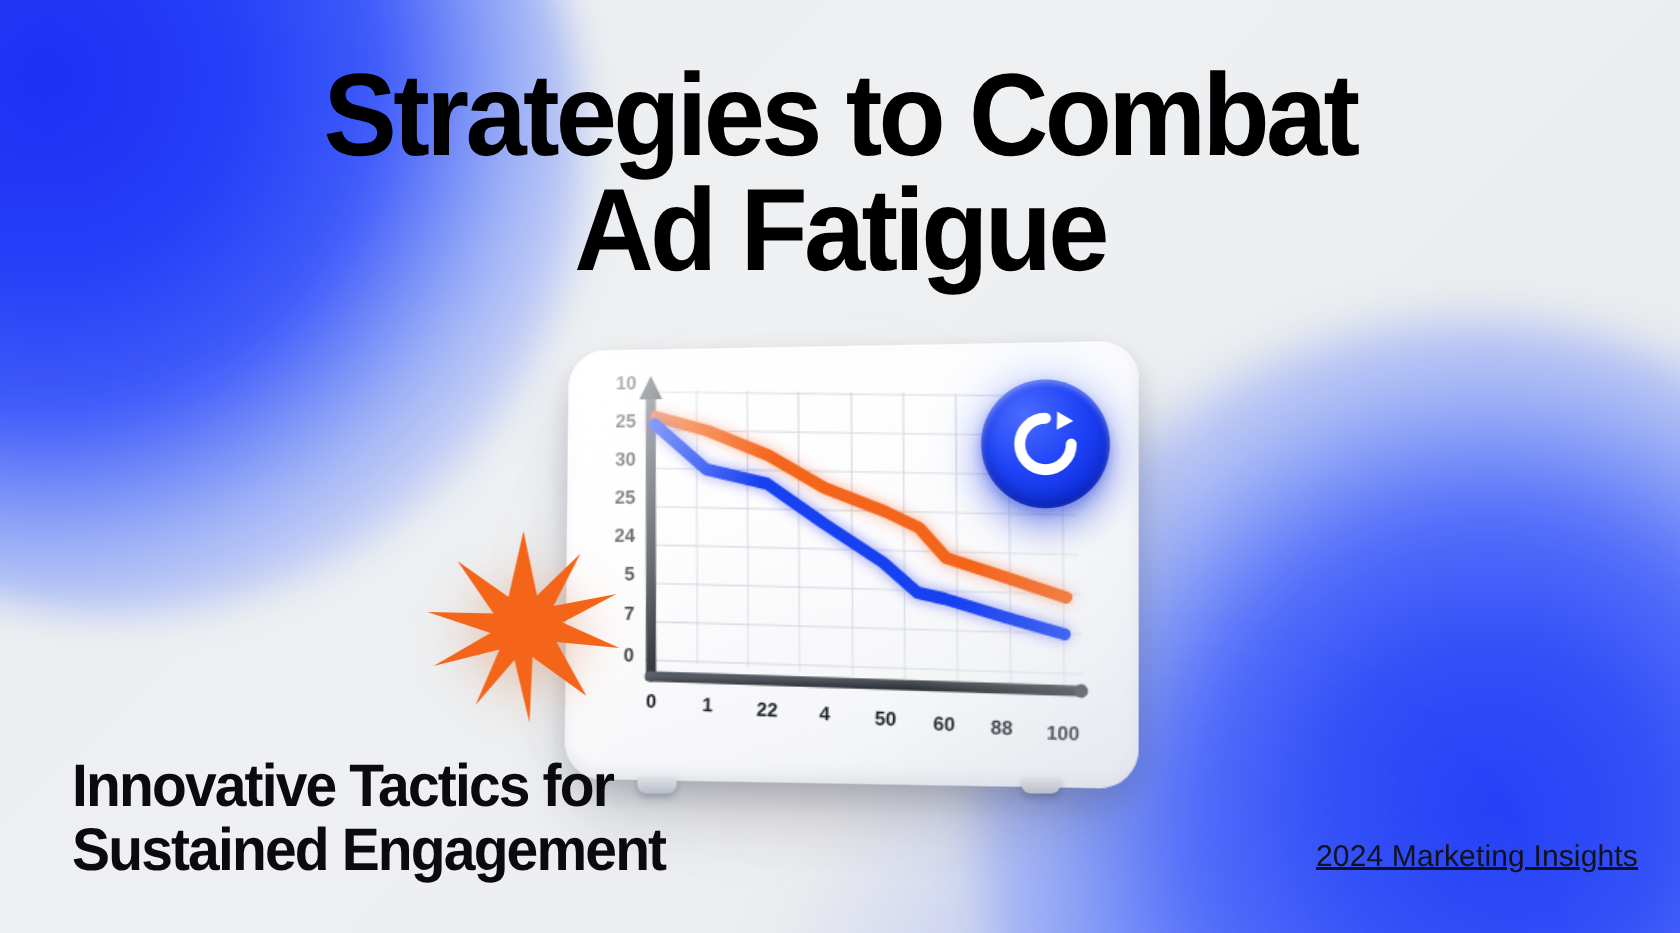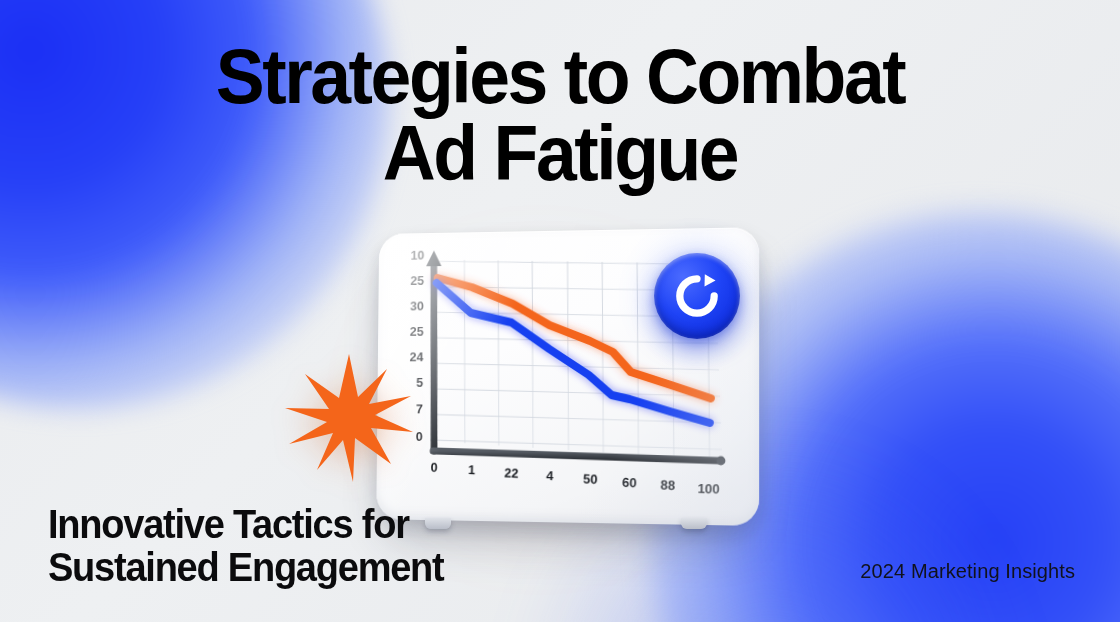--- a/index.html
+++ b/index.html
@@ -89,26 +89,27 @@
     letter-spacing:-1.3px;
     transform:scaleX(.95);
     transform-origin:left bottom;
     z-index:7;
   }
   .subtitle span { display:block; }
 
   
   .credit {
     position:absolute;
-    right:45px; bottom:39px;
+    right:28px; bottom:39px;
     color:#10121c;
     font-size:20px;
     font-weight:400;
     letter-spacing:.1px;
     z-index:7;
+    text-decoration:underline;
   }
 
   
   .card-wrap {
     position:absolute;
     left:371px; top:230px;
     width:386px; height:292px;
     z-index:4;
     perspective:1300px;
   }

